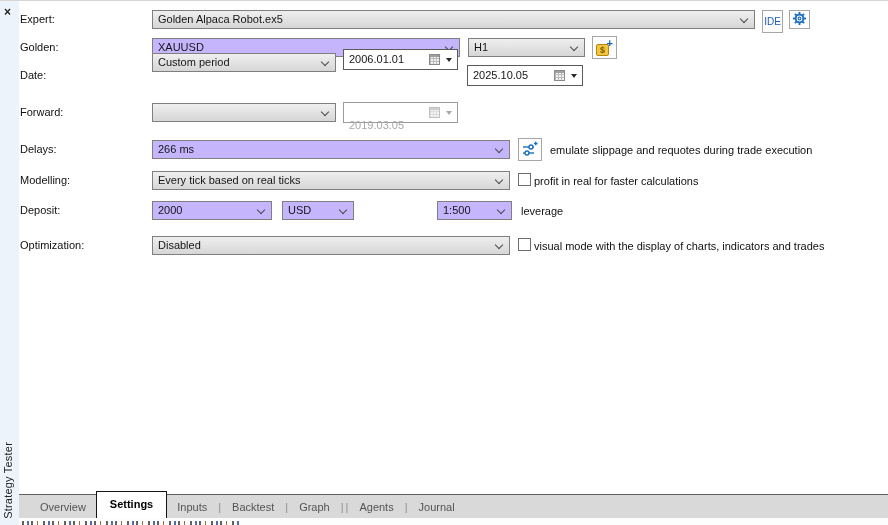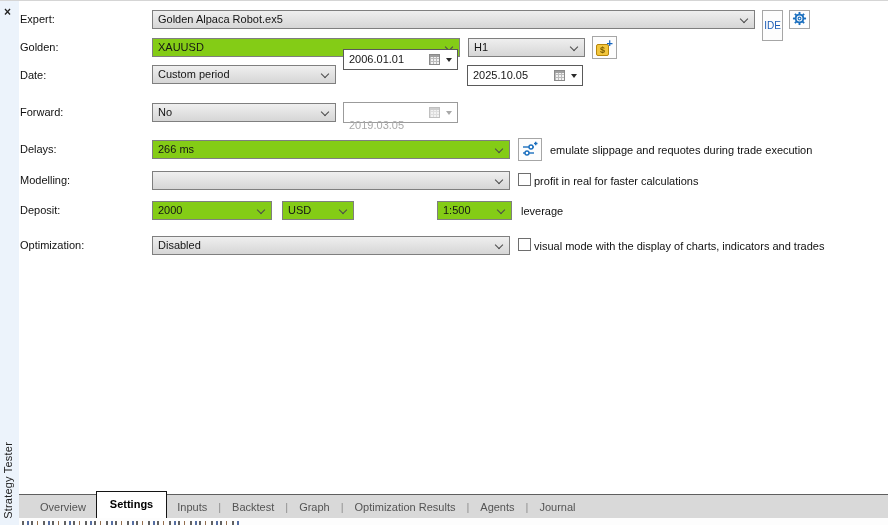--- a/index.html
+++ b/index.html
@@ -32,21 +32,21 @@
   
   .flabel {
     position: absolute; left: 20px; width: 128px; text-align: left;
     line-height: 19px; color: #111;
   }
   .combo {
     position: absolute; height: 19px;
     border: 1px solid #7f7f7f;
     background: linear-gradient(180deg,#efefef,#d6d6d6);
   }
-  .combo.white { background: #84cc16; }
+  .combo.white { background: #c4b5fd; }
   .combo .combo-text {
     position: absolute; left: 5px; top: 0; right: 20px;
     line-height: 17px; white-space: nowrap; overflow: hidden;
   }
   .chev {
     position: absolute; right: 7px; top: 5px; width: 6px; height: 6px;
     border-right: 1.3px solid #4a4a4a; border-bottom: 1.3px solid #4a4a4a;
     transform: rotate(45deg);
   }
   .datefield {
@@ -129,21 +129,21 @@
 <div class="sidebar">
   <span class="close-x">×</span>
   <span class="panel-title">Strategy Tester</span>
 </div>
 
 <div class="flabel" style="top:9px">Expert:</div>
 <div class="combo" style="left:152px;top:9px;width:603px">
   <span class="combo-text">Golden Alpaca Robot.ex5</span>
   <span class="chev"></span>
 </div>
-<div class="toolbtn ide-btn" style="left:762px;top:9px;width:21px;height:31px">IDE</div>
+<div class="toolbtn ide-btn" style="left:762px;top:9px;width:21px;height:23px">IDE</div>
 <div class="toolbtn" style="left:789px;top:9px;width:21px;height:19px">
   <span>
     <svg width="15" height="15" viewBox="0 0 16 16">
       <g stroke="#1b6fbe" stroke-width="2">
         <line x1="8" y1="1" x2="8" y2="4"></line>
           <line x1="8" y1="12" x2="8" y2="15"></line>
         <line x1="1" y1="8" x2="4" y2="8"></line>
           <line x1="12" y1="8" x2="15" y2="8"></line>
         <line x1="3.1" y1="3.1" x2="5.2" y2="5.2"></line>
           <line x1="10.8" y1="10.8" x2="12.9" y2="12.9"></line>
@@ -166,38 +166,37 @@
   <span class="chev"></span>
 </div>
 <div class="toolbtn" style="left:592px;top:35px;width:25px;height:23px">
   <span class="chart-ic">
     <span class="chart-ic-body">$</span>
     <span class="chart-ic-plus">+</span>
   </span>
 </div>
 
 <div class="flabel" style="top:65px">Date:</div>
-<div class="combo" style="left:152px;top:64px;width:184px">
+<div class="combo" style="left:152px;top:52px;width:184px">
   <span class="combo-text">Custom period</span>
   <span class="chev"></span>
 </div>
 <div class="datefield" style="left:343px;top:48px;width:115px">
   <span class="date-text">2006.01.01</span>
   <span class="cal-icon"></span>
   <span class="tri"></span>
 </div>
 <div class="datefield" style="left:467px;top:64px;width:116px">
   <span class="date-text">2025.10.05</span>
   <span class="cal-icon"></span>
   <span class="tri"></span>
 </div>
 
 <div class="flabel" style="top:102px">Forward:</div>
 <div class="combo" style="left:152px;top:102px;width:184px">
-  <span class="combo-text">No</span>
   <span class="chev"></span>
 </div>
 <div class="datefield disabled" style="left:343px;top:101px;width:115px">
   <span class="date-text">2019.03.05</span>
   <span class="cal-icon"></span>
   <span class="tri"></span>
 </div>
 
 <div class="flabel" style="top:139px">Delays:</div>
 <div class="combo white" style="left:152px;top:139px;width:358px">
@@ -213,20 +212,21 @@
       <line x1="13.7" y1="0.8" x2="13.7" y2="4.2" stroke="#1b6fbe" stroke-width="1.4"></line>
       <line x1="1" y1="12" x2="12" y2="12" stroke="#1b6fbe" stroke-width="1.4"></line>
       <circle cx="5" cy="12" r="2" fill="#fff" stroke="#1b6fbe" stroke-width="1.4"></circle>
     </svg>
   </span>
 </div>
 <div class="hint" style="left:550px;top:143px">emulate slippage and requotes during trade execution</div>
 
 <div class="flabel" style="top:170px">Modelling:</div>
 <div class="combo" style="left:152px;top:170px;width:358px">
+  <span class="combo-text">Every tick based on real ticks</span>
   <span class="chev"></span>
 </div>
 <span class="checkbox" style="left:518px;top:172px"></span>
 <div class="hint" style="left:534px;top:174px">profit in real for faster calculations</div>
 
 <div class="flabel" style="top:200px">Deposit:</div>
 <div class="combo white" style="left:152px;top:200px;width:120px">
   <span class="combo-text">2000</span>
   <span class="chev"></span>
 </div>
@@ -250,21 +250,20 @@
 
 <div class="tabbar">
   <div class="tab"><span>Overview</span></div>
   <div class="tab active"><span>Settings</span></div>
   <div class="tab"><span>Inputs</span></div>
   <span class="tab-sep">|</span>
   <div class="tab"><span>Backtest</span></div>
   <span class="tab-sep">|</span>
   <div class="tab"><span>Graph</span></div>
   <span class="tab-sep">|</span>
-  <div class="tab"><span>Optimization Results</span></div>
   <span class="tab-sep">|</span>
   <div class="tab"><span>Agents</span></div>
   <span class="tab-sep">|</span>
   <div class="tab"><span>Journal</span></div>
 </div>
 <div class="status-strip">
   <div class="status-clip"></div>
 </div>
 
 </body></html>

